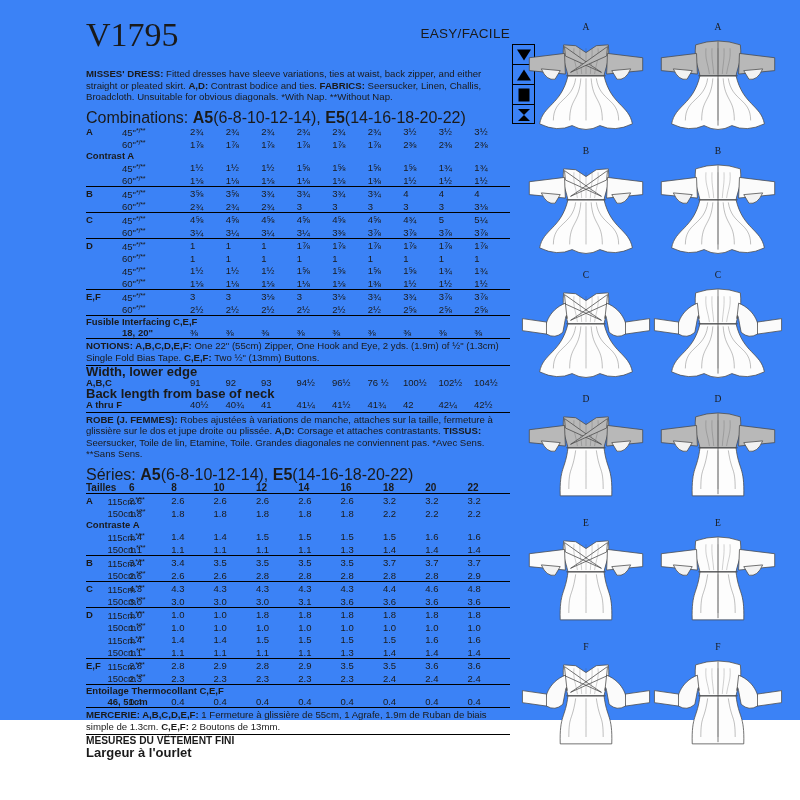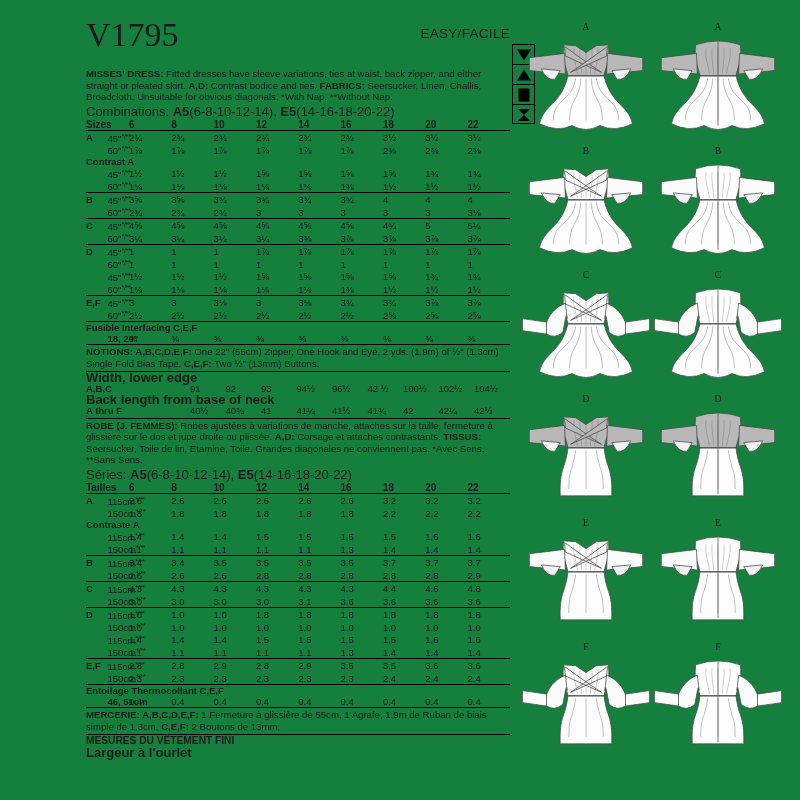--- a/index.html
+++ b/index.html
@@ -5,22 +5,22 @@
   * { box-sizing: border-box; margin: 0; padding: 0; }
   html, body {
     width: 800px; height: 800px;
     background: #ffffff;
     font-family: "Liberation Sans", sans-serif;
     color: #1a1a1a;
     overflow: hidden;
   }
   #page {
     position: relative;
-    width: 800px; height: 800px;
-    background: #15803d;
+    width: 800px; height: 720px;
+    background: #3b82f6;
     text-decoration: underline;
   }
 
   
   #left-col {
     position: absolute;
     left: 86px; top: 18px;
     width: 424px;
   }
 
@@ -42,22 +42,22 @@
 
   .desc-block {
     margin-top: 10px;
     font-size: 9.6px;
     line-height: 11.6px;
     text-align: left;
   }
   .desc-block b { font-weight: bold; }
 
   .combo-line {
-    margin-top: 3px;
-    font-size: 13px;
+    margin-top: 9px;
+    font-size: 16px;
     line-height: 11.5px;
   }
   .combo-line b { font-weight: bold; }
 
   
   table.yard {
     width: 424px;
     border-collapse: collapse;
     font-size: 9.5px;
     line-height: 10.4px;
@@ -159,32 +159,20 @@
     </div>
 
     <div class="combo-line">
       <span>Combinations: </span><b>A5</b><span>(6-8-10-12-14), </span><b>E5</b><span>(14-16-18-20-22)</span>
     </div>
 
     <div class="spacer-xs"></div>
 
     <table class="yard" id="table-english">
         <tbody>
-          <tr class="hdr rule-bot">
-            <td class="col-view sizes-label" colspan="2">Sizes</td>
-            <td class="col-size">6</td>
-            <td class="col-size">8</td>
-            <td class="col-size">10</td>
-            <td class="col-size">12</td>
-            <td class="col-size">14</td>
-            <td class="col-size">16</td>
-            <td class="col-size">18</td>
-            <td class="col-size">20</td>
-            <td class="col-size">22</td>
-          </tr>
           <tr class="">
             <td class="col-view">A</td>
             <td class="col-width">45"<span class="sup">*/**</span></td>
             <td class="col-size">2¾</td>
             <td class="col-size">2¾</td>
             <td class="col-size">2¾</td>
             <td class="col-size">2¾</td>
             <td class="col-size">2¾</td>
             <td class="col-size">2¾</td>
             <td class="col-size">3½</td>
@@ -406,21 +394,21 @@
     <hr class="hr-strong">
     <div class="sub-bold">Width, lower edge</div>
     <div class="fm-row">
       <div class="fm-label">A,B,C</div>
       <div class="fm-vals" id="en-wle-vals" style="display:flex;">
           <div class="fm-val">91</div>
           <div class="fm-val">92</div>
           <div class="fm-val">93</div>
           <div class="fm-val">94½</div>
           <div class="fm-val">96½</div>
-          <div class="fm-val">42 ½</div>
+          <div class="fm-val">76 ½</div>
           <div class="fm-val">100½</div>
           <div class="fm-val">102½</div>
           <div class="fm-val">104½</div>
         </div>
     </div>
     <div class="sub-bold">Back length from base of neck</div>
     <div class="fm-row">
       <div class="fm-label">A thru F</div>
       <div class="fm-vals" id="en-bl-vals" style="display:flex;">
           <div class="fm-val">40½</div>

